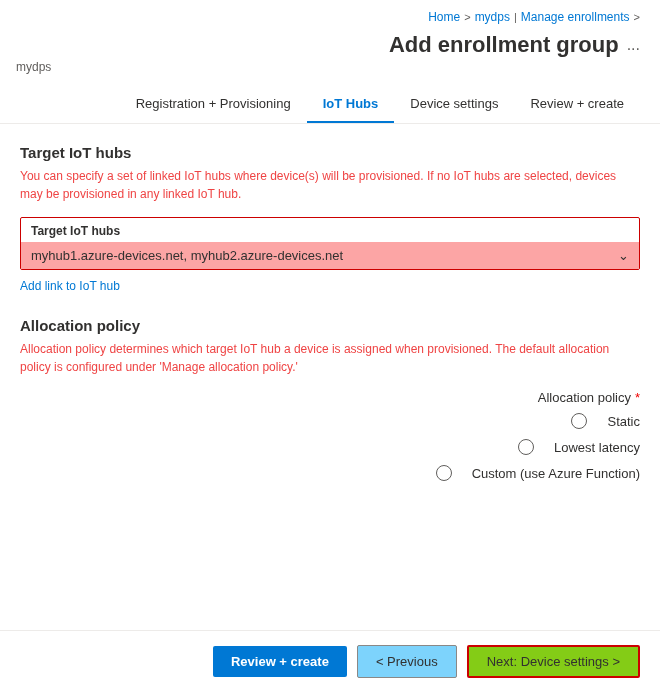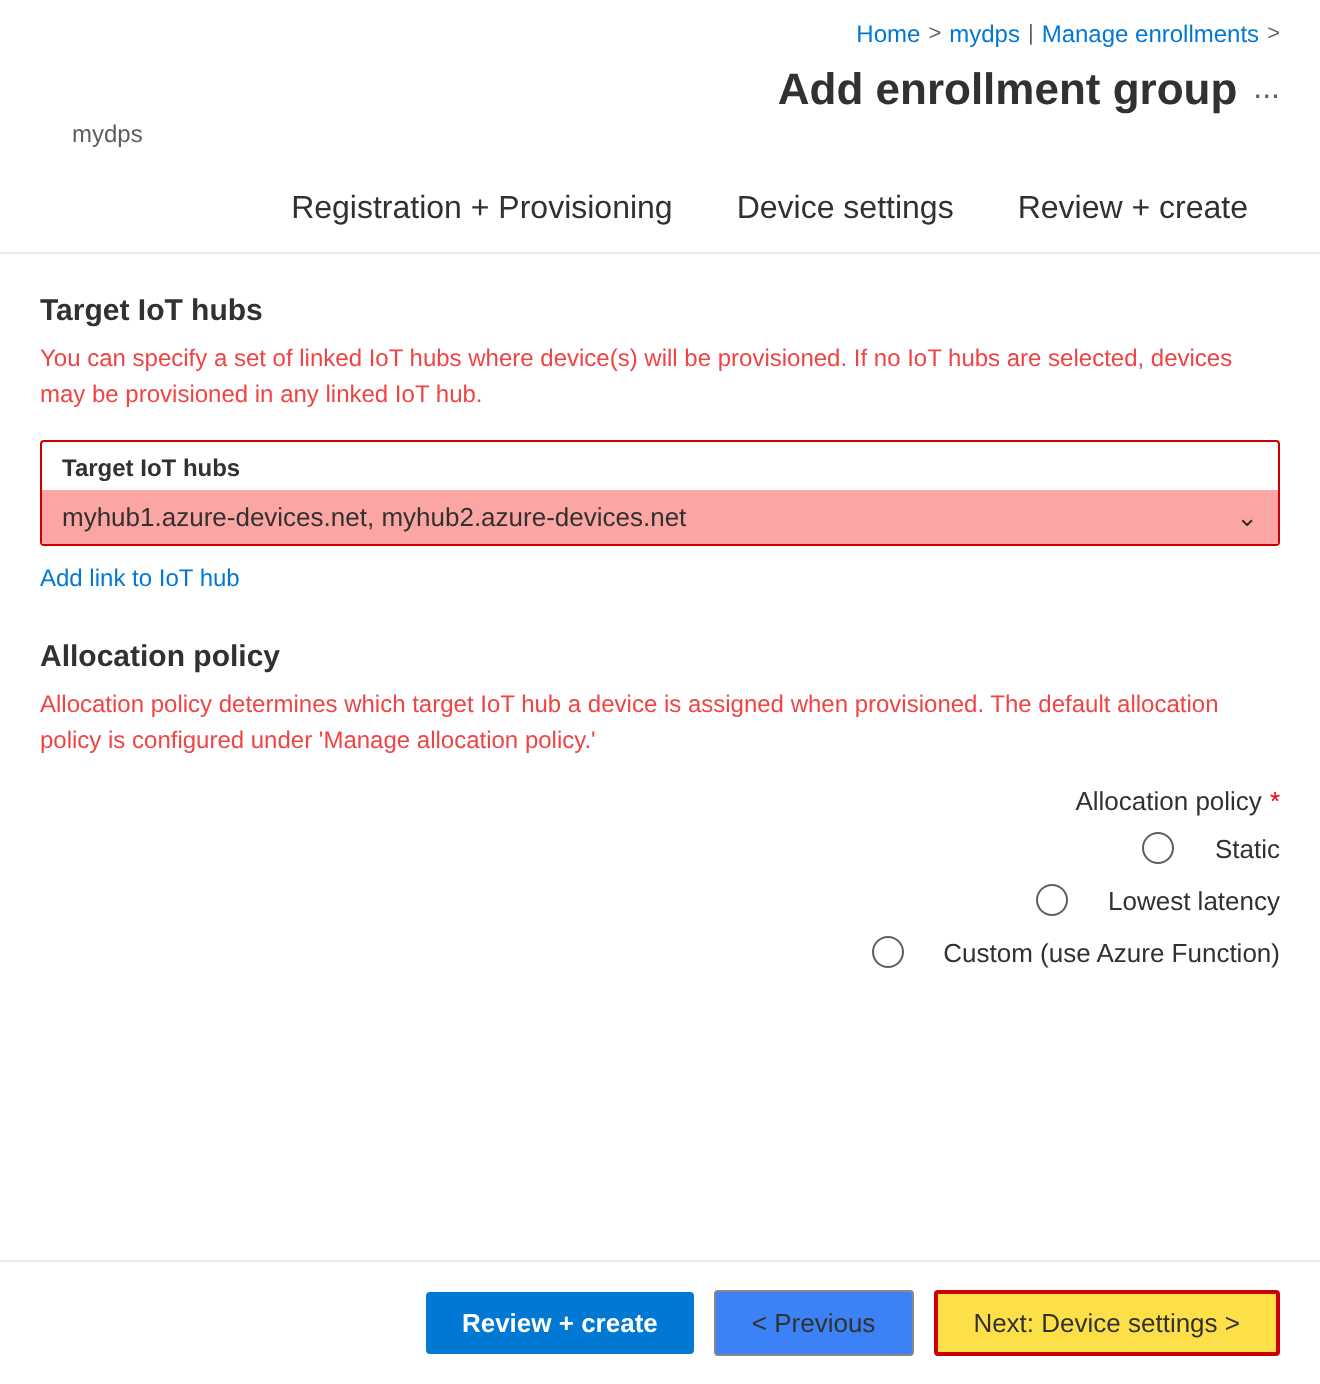--- a/index.html
+++ b/index.html
@@ -15,21 +15,21 @@
       padding: 10px 20px 4px 20px;
       font-size: 12px;
       color: #0078d4;
       display: flex;
       align-items: center;
       gap: 4px;
     }
     .breadcrumb a { color: #0078d4; text-decoration: none; }
     .breadcrumb .sep { color: #605e5c; font-size: 11px; }
     .page-header {
-      padding: 4px 20px 12px 36px;
+      padding: 4px 20px 12px 16px;
     }
     .page-title {
       font-size: 22px;
       font-weight: 600;
       color: #323130;
       display: flex;
       align-items: center;
       gap: 8px;
     }
     .page-title .ellipsis {
@@ -43,21 +43,21 @@
       margin-top: 2px;
     }
     .tabs {
       display: flex;
       border-bottom: 1px solid #edebe9;
       padding: 0 20px;
       gap: 0;
     }
     .tab {
       padding: 10px 16px;
-      font-size: 16px;
+      font-size: 13px;
       cursor: pointer;
       color: #323130;
       border-bottom: 2px solid transparent;
       white-space: nowrap;
     }
     .tab.active {
       color: #0078d4;
       border-bottom: 2px solid #0078d4;
       font-weight: 600;
     }
@@ -176,30 +176,30 @@
       background: #0078d4;
       color: #fff;
       border: none;
       border-radius: 2px;
       padding: 8px 18px;
       font-size: 13px;
       cursor: pointer;
       font-weight: 600;
     }
     .btn-secondary {
-      background: #3b82f6;
+      background: #7dd3fc;
       color: #323130;
       border: 1px solid #8a8886;
       border-radius: 2px;
       padding: 8px 18px;
       font-size: 13px;
       cursor: pointer;
     }
     .btn-next {
-      background: #fde047;
+      background: #84cc16;
       color: #323130;
       border: 2px solid #cc0000;
       border-radius: 2px;
       padding: 7px 18px;
       font-size: 13px;
       cursor: pointer;
     }
     body { position: relative; }
   </style>
 </head>
@@ -217,20 +217,21 @@
 <div class="page-header">
   <div class="page-title">
     <span>Add enrollment group</span>
     <span class="ellipsis">...</span>
   </div>
   <div class="page-subtitle">mydps</div>
 </div>
 
 <div class="tabs">
   <div class="tab">Registration + Provisioning</div>
+  <div class="tab active">IoT Hubs</div>
   <div class="tab">Device settings</div>
   <div class="tab">Review + create</div>
 </div>
 
 <div class="content">
 
   <div>
     <div class="section-title">Target IoT hubs</div>
     <div class="section-desc">You can specify a set of linked IoT hubs where device(s) will be provisioned. If no IoT hubs are selected, devices may be provisioned in any linked IoT hub.</div>
 

